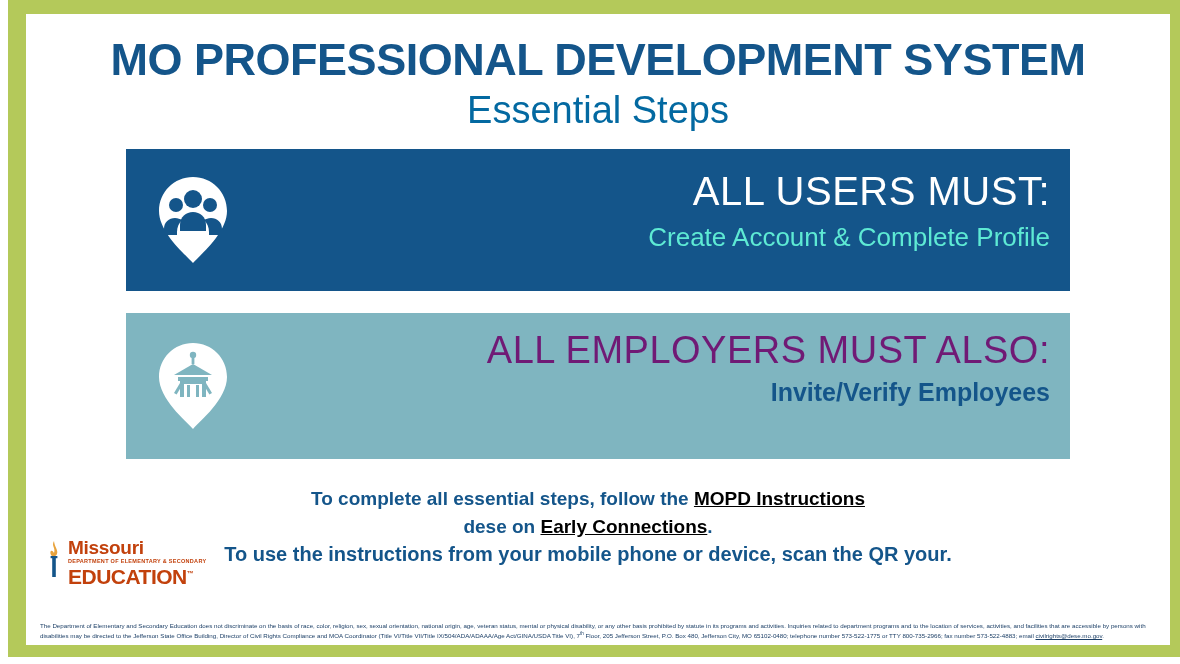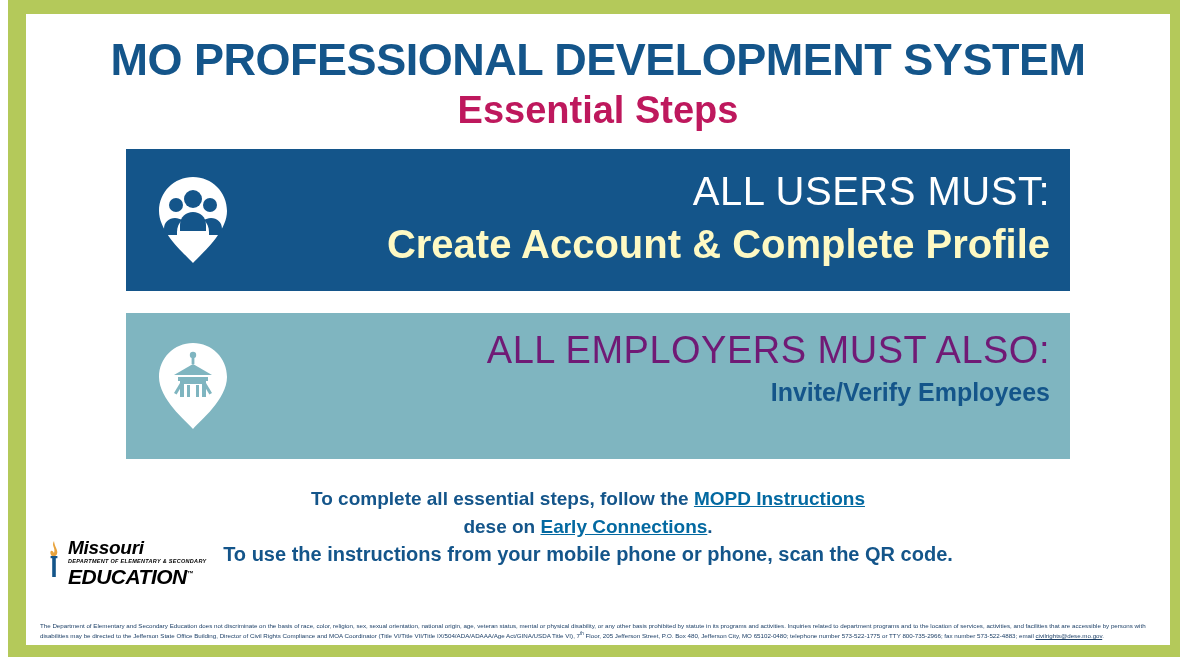--- a/index.html
+++ b/index.html
@@ -35,23 +35,23 @@
     text-align: center;
     color: #14558a;
     font-size: 45px;
     font-weight: bold;
     letter-spacing: -0.5px;
     padding-top: 22px;
     line-height: 1.05;
   }
   .title-sub {
     text-align: center;
-    color: #be185d;
+    color: #0369a1;
     font-size: 38px;
-    font-weight: bold;
+    font-weight: normal;
     letter-spacing: 0px;
     margin-top: 8px;
     line-height: 1.05;
   }
 
   
   .banner {
     position: relative;
     margin: 0 100px;
     box-sizing: border-box;
@@ -72,23 +72,23 @@
     padding-right: 20px;
   }
   .banner-users .line1 {
     color: #ffffff;
     font-size: 40px;
     font-weight: normal;
     padding-top: 20px;
     letter-spacing: 0.5px;
   }
   .banner-users .line2 {
-    color: #fef9c3;
-    font-size: 40px;
-    font-weight: bold;
+    color: #5eead4;
+    font-size: 26px;
+    font-weight: normal;
     margin-top: 8px;
   }
   .banner-employers .line1 {
     color: #701a75;
     font-size: 38px;
     font-weight: normal;
     padding-top: 16px;
     letter-spacing: 0.5px;
   }
   .banner-employers .line2,
@@ -114,35 +114,34 @@
   .instructions {
     margin-top: 26px;
     text-align: center;
     color: #14558a;
     font-size: 19px;
     font-weight: bold;
     line-height: 1.45;
     padding: 0 200px 0 180px;
   }
   .instructions a {
-    color: #0369a1;
+    color: #000000;
     text-decoration: underline;
   }
   .instructions .big {
     font-size: 20px;
   }
 
   
   .logo {
     position: absolute;
     left: 16px;
     bottom: 58px;
     width: 180px;
-    color: #000000;
-    font-style: italic;
+    color: #c2410c;
   }
   .logo .torch {
     position: absolute;
     left: 2px;
     top: 2px;
     width: 20px;
     height: 40px;
   }
   .logo-text {
     margin-left: 26px;
@@ -266,21 +265,21 @@
       </div>
     </div>
 
     <div class="instructions">
       <div>
         <span>To complete all essential steps, follow the </span><a href="#">MOPD Instructions</a>
       </div>
       <div>
         <span>dese on </span><a href="#">Early Connections</a><span>.</span>
       </div>
-      <div class="big">To use the instructions from your mobile phone or phone, scan the QR code.</div>
+      <div class="big">To use the instructions from your mobile phone or device, scan the QR your.</div>
     </div>
 
     <div class="logo">
       <svg class="torch" viewBox="0 0 20 40" width="20" height="40" aria-hidden="true">
         <path d="M10 1 C7 6 12 8 10 13 C8 9 5 11 7 15 C8 17 12 17 13 14 C14.5 10 10.5 7 10 1 Z" fill="#e8a33d"></path>
         <path d="M8.2 17 h3.6 v20 h-3.6 Z" fill="#14558a"></path>
         <path d="M6.6 16 h6.8 v2.2 h-6.8 Z" fill="#14558a"></path>
       </svg>
       <div class="logo-text">
         <div class="l-mo">Missouri</div>

